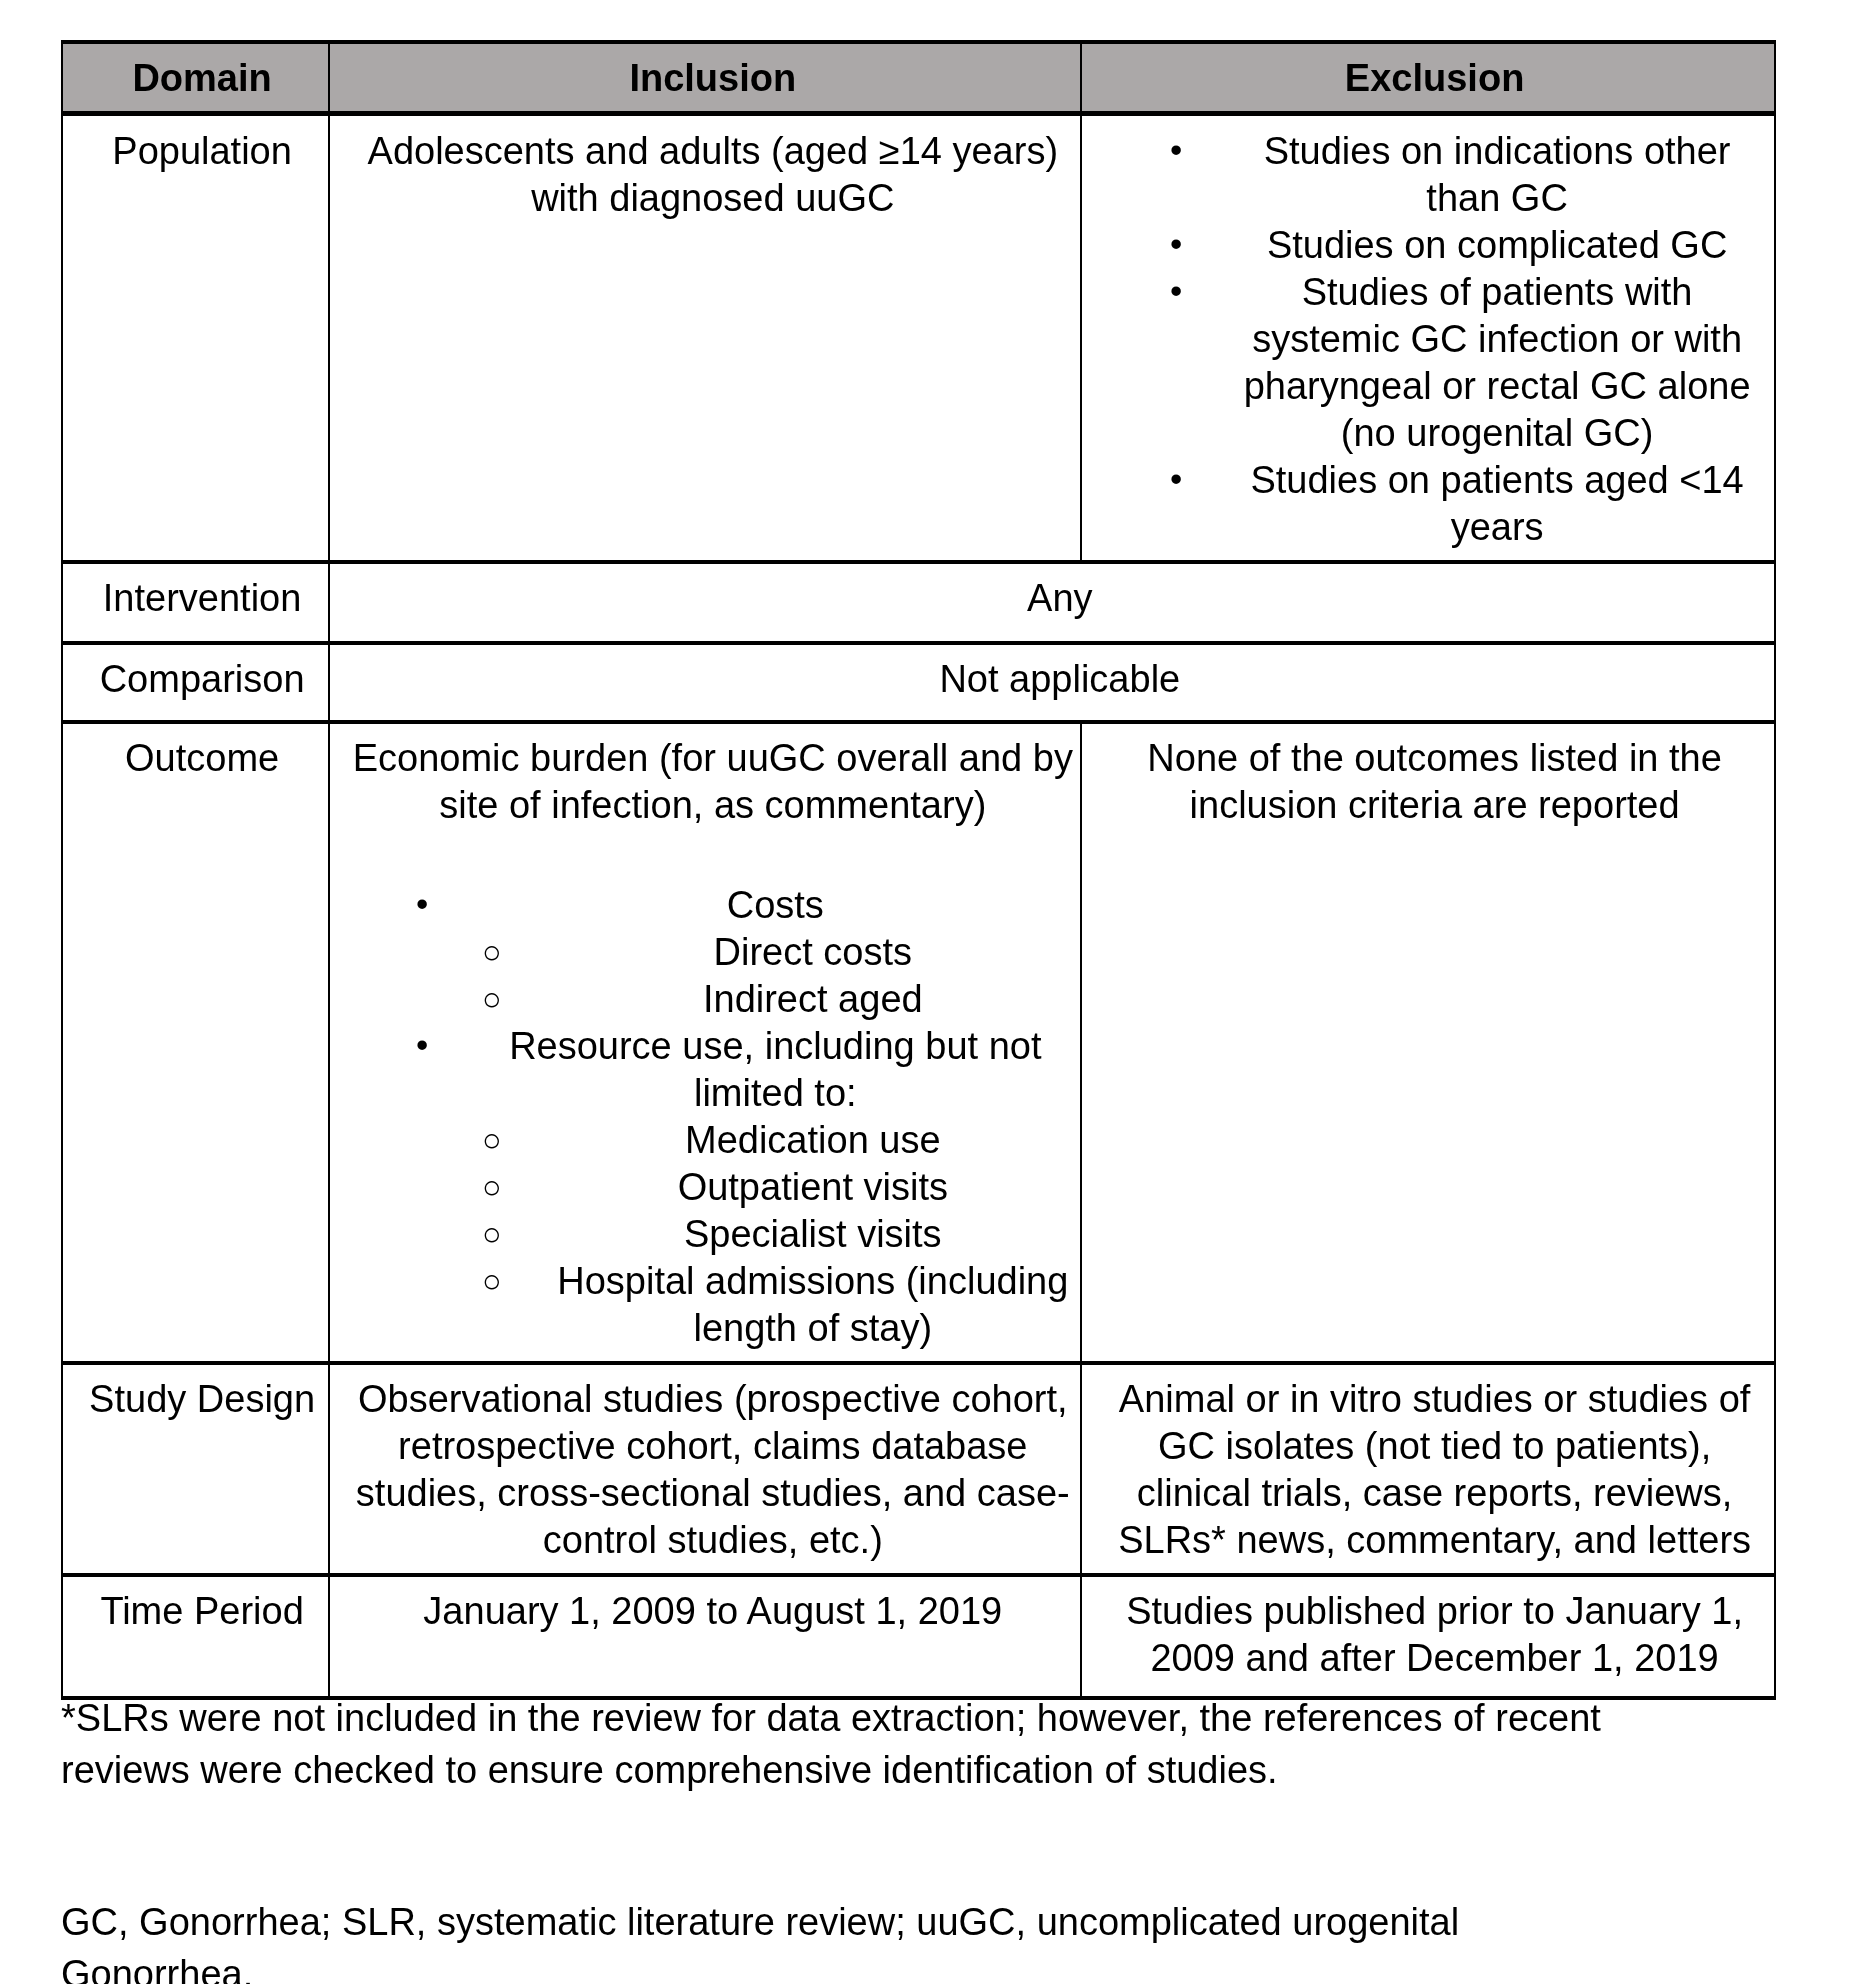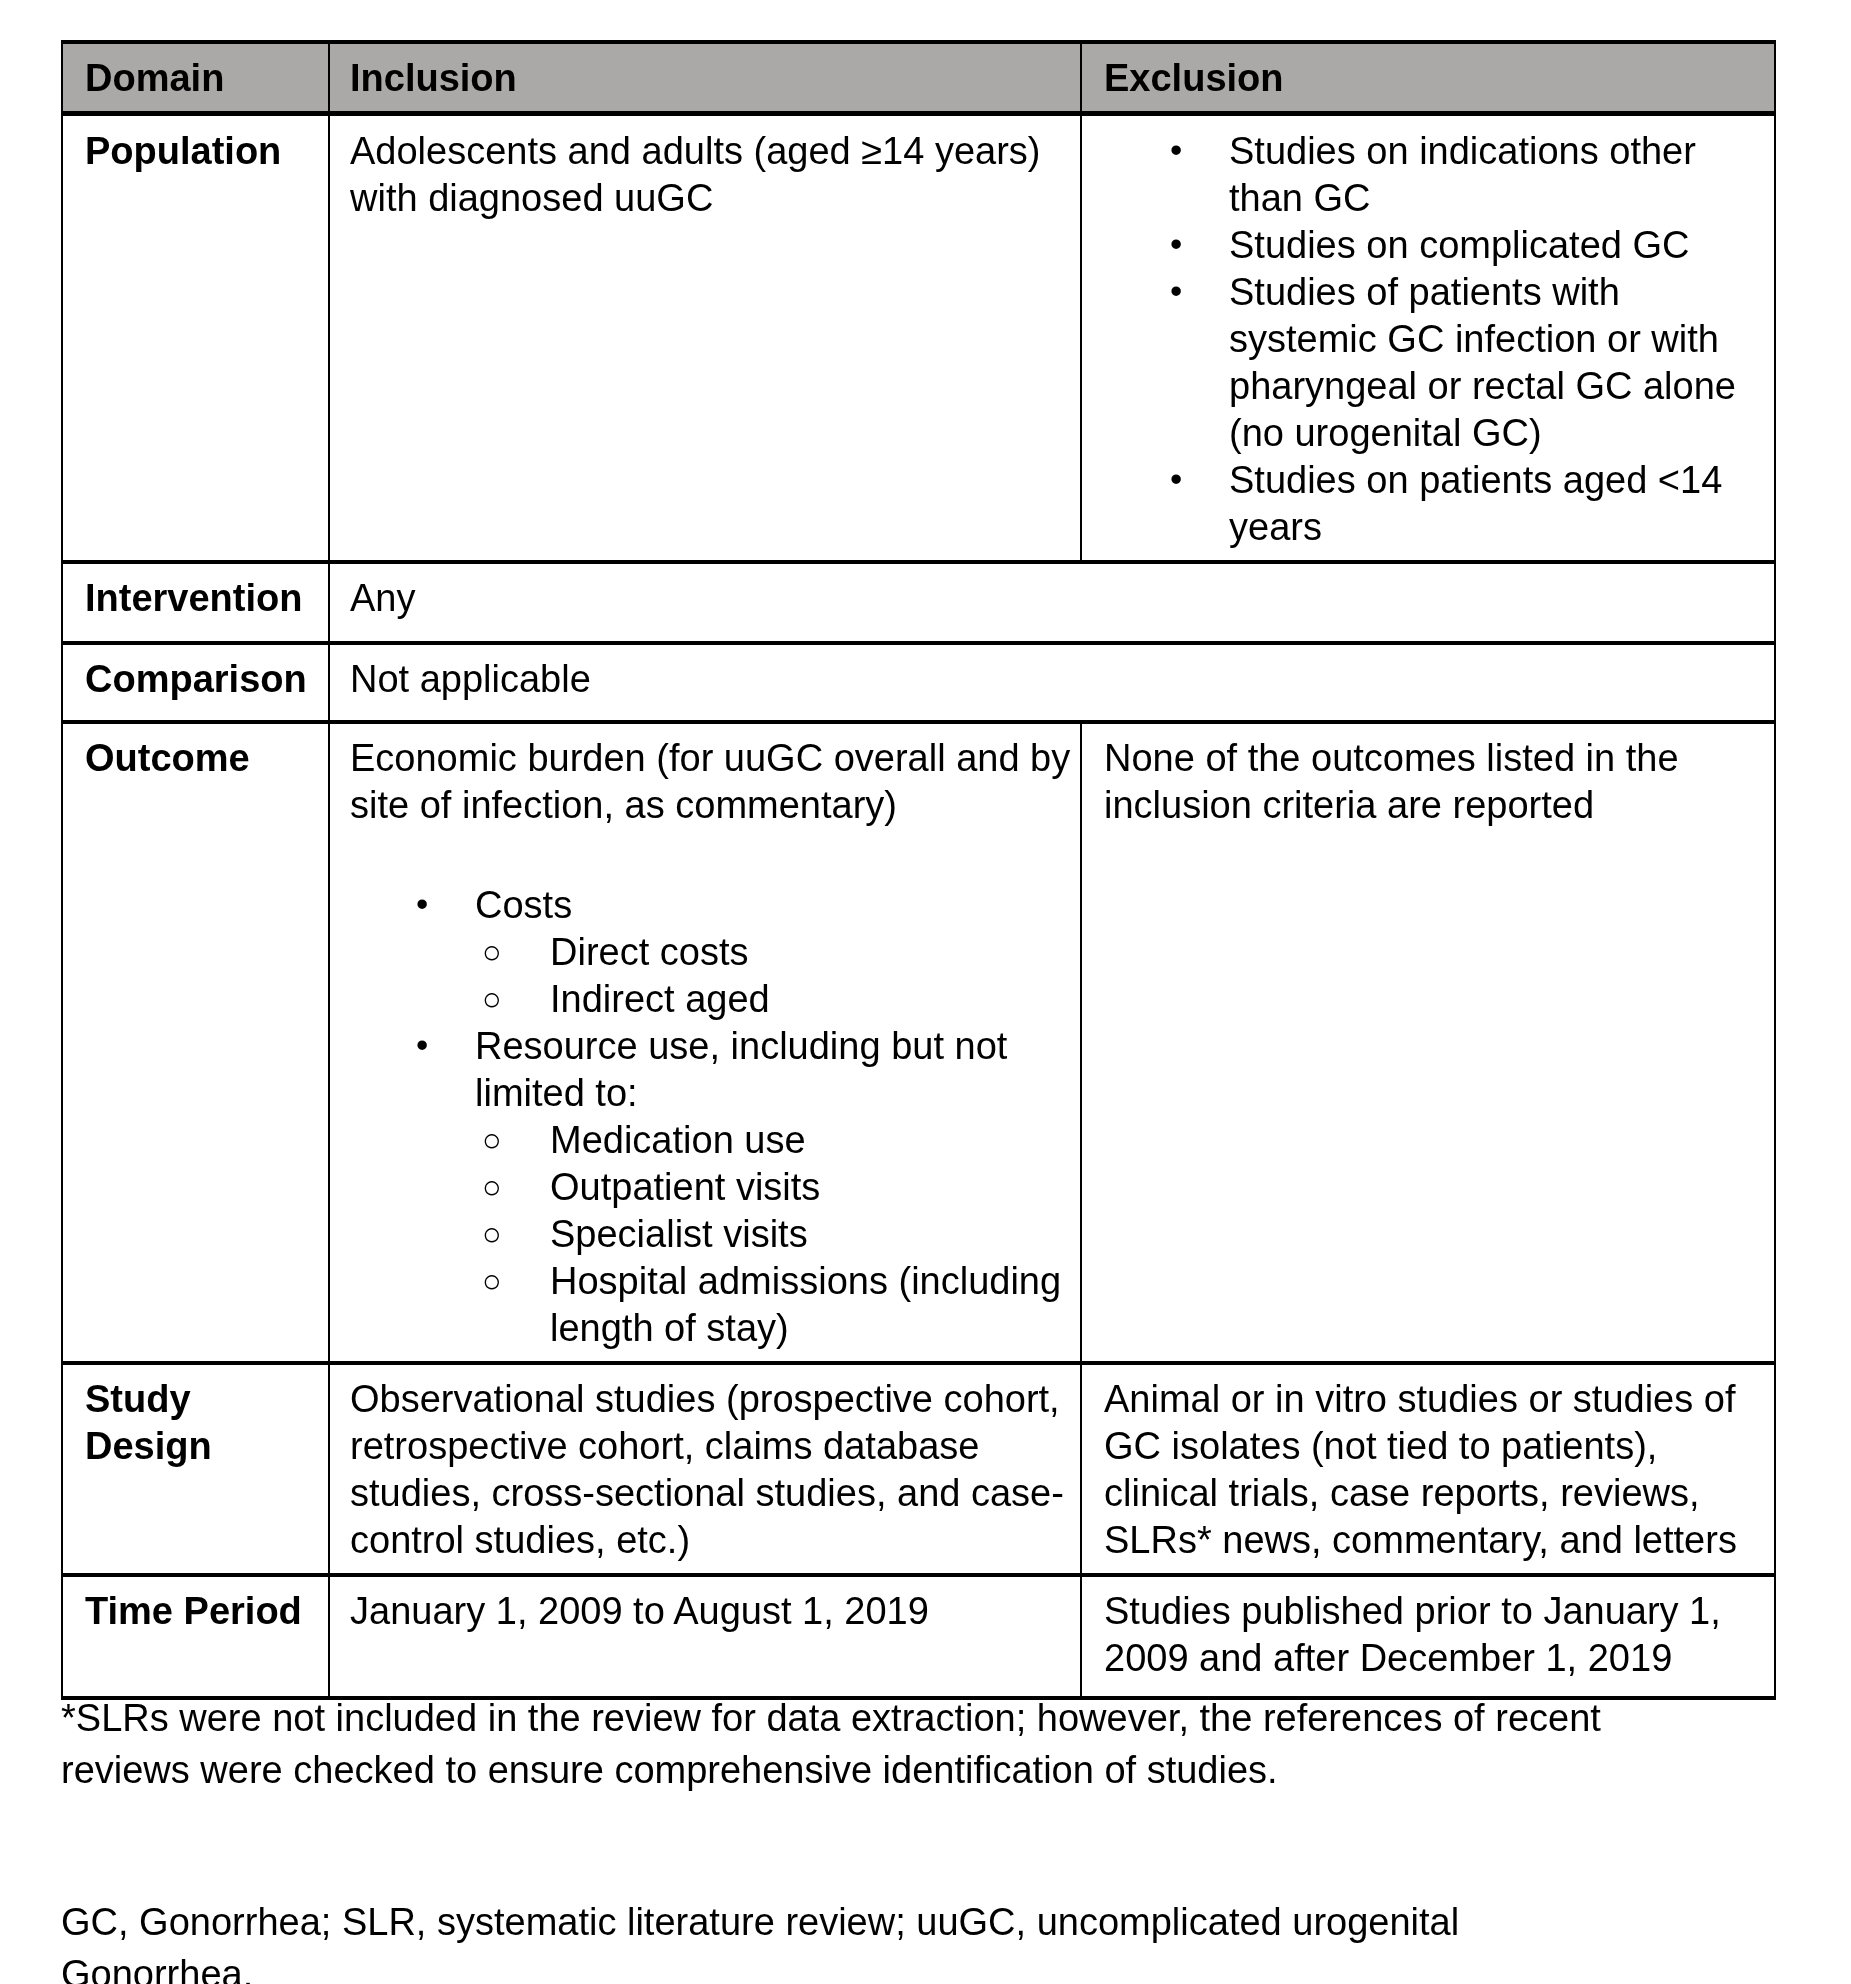--- a/index.html
+++ b/index.html
@@ -17,38 +17,39 @@
     line-height: 47px;
     color: #000000;
   }
   table.criteria {
     position: absolute;
     left: 61px;
     top: 40px;
     width: 1712px;
     border-collapse: collapse;
     table-layout: fixed;
+    text-align: center;
   }
   col.c-domain { width: 267px; }
   col.c-incl   { width: 752px; }
   col.c-excl   { width: 694px; }
   td {
     border: 2.6px solid #000000;
     border-top-width: 4.4px;
     border-bottom-width: 4.4px;
     vertical-align: top;
     padding: 11.4px 8.8px 8.8px 22px;
     background: #ffffff;
   }
   tr.r-header td {
     background: #aba8a8;
     font-weight: bold;
     border-bottom-width: 5.3px;
   }
-  td.cell-domain { font-weight: bold; }
+  td.cell-domain { font-weight: normal; }
   td.cell-incl { padding-left: 20px; padding-right: 4.4px; }
   tr.r-header  { height: 70px; }
   tr.r-pop     { height: 448px; }
   tr.r-int     { height: 81px; }
   tr.r-comp    { height: 79px; }
   tr.r-out     { height: 619px; }
   tr.r-study   { height: 202px; }
   tr.r-time    { height: 123px; padding-left: 36px; }
   .li1 {
     position: relative;

